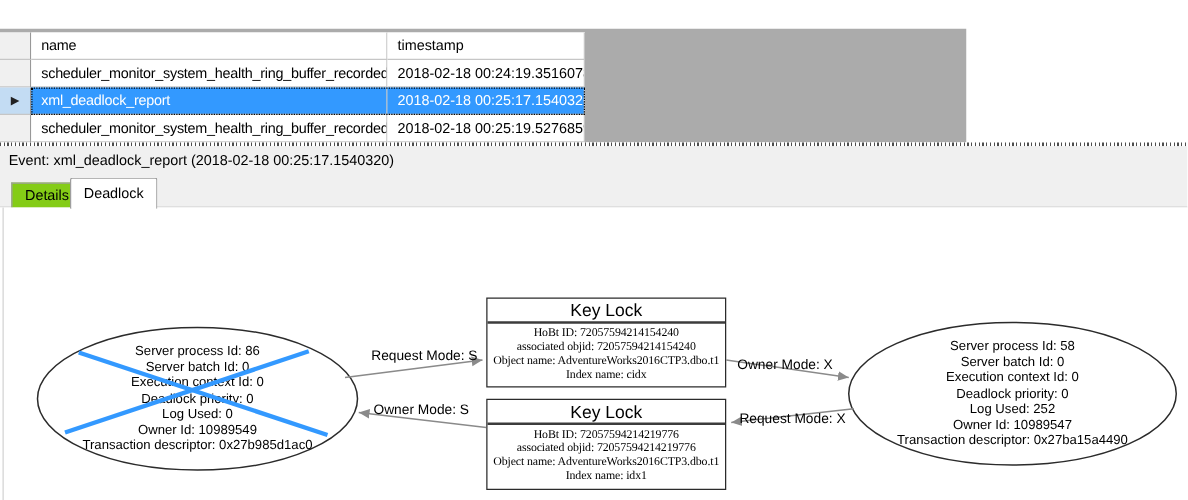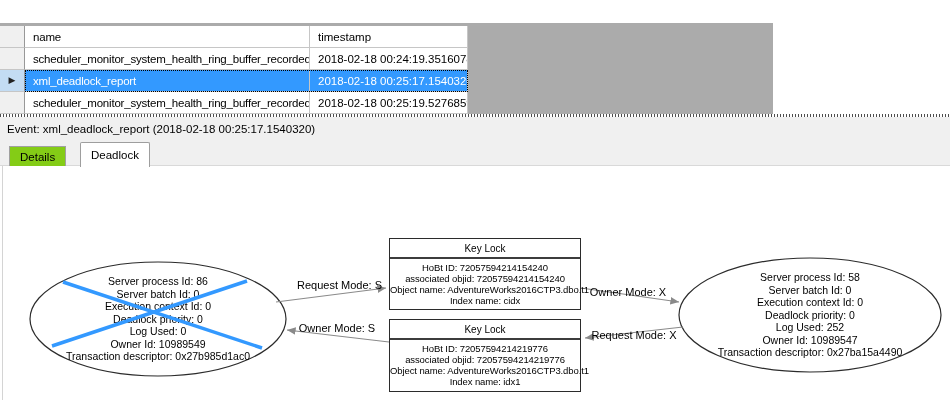--- a/index.html
+++ b/index.html
@@ -41,33 +41,33 @@
 
   
   #tab-strip { left:0; top:140px; width:950px; height:26px; background:#F0F0F0;
                border-bottom:1px solid #d9d9d9; }
   .tab { position:absolute; display:flex; align-items:center; justify-content:center;
          font-size:11.5px; padding:0 10px; }
   #tab-details { left:9px; top:6px; height:20px; background:#84cc16;
                  border:1px solid #a0a0a0; border-bottom:none; }
   #tab-deadlock { left:56px; top:2px; height:25px; background:#fff;
                   border:1px solid #9e9e9e; border-bottom:none;
-                  border-radius:2px 2px 0 0; z-index:3;margin-left:24px; }
+                  border-radius:2px 2px 0 0; z-index:3; }
 
   
   #content { left:0; top:166px; width:950px; height:234px; background:#fff; }
   #pane-left-border { left:2px; top:0; width:1px; height:234px; background:#d4d4d4; }
   #graph-svg, #x-overlay { position:absolute; left:0; top:0; }
 
   .lock-box { position:absolute; left:389px; width:192px; background:#fff;
               border:1px solid #2b2b2b; }
   .lock-title { height:20px; display:flex; align-items:center; justify-content:center;
-                font-size:10px; border-bottom:2px solid #3c3c3c; }
+                font-size:14px; border-bottom:2px solid #3c3c3c; }
   .lock-body { padding-top:3px; text-align:center; font-size:9.5px; line-height:11px;
-               letter-spacing:-0.1px; white-space:nowrap; }
+               letter-spacing:-0.1px; white-space:nowrap;font-family:Liberation Serif, serif; }
   #lock-top { top:72px; height:72px; }
   #lock-bottom { top:153px; height:73px; }
 
   .proc-text { position:absolute; width:240px; text-align:center; font-size:10.5px;
                line-height:12.5px; white-space:nowrap; }
   #victim-text { left:38px; top:109px; }
   #survivor-text { left:690px; top:105px; }
 
   .edge-label { position:absolute; font-size:11px; text-align:center; white-space:nowrap; }
   #lbl-request-s { left:292px; top:113px; width:90px;text-align:right; }

